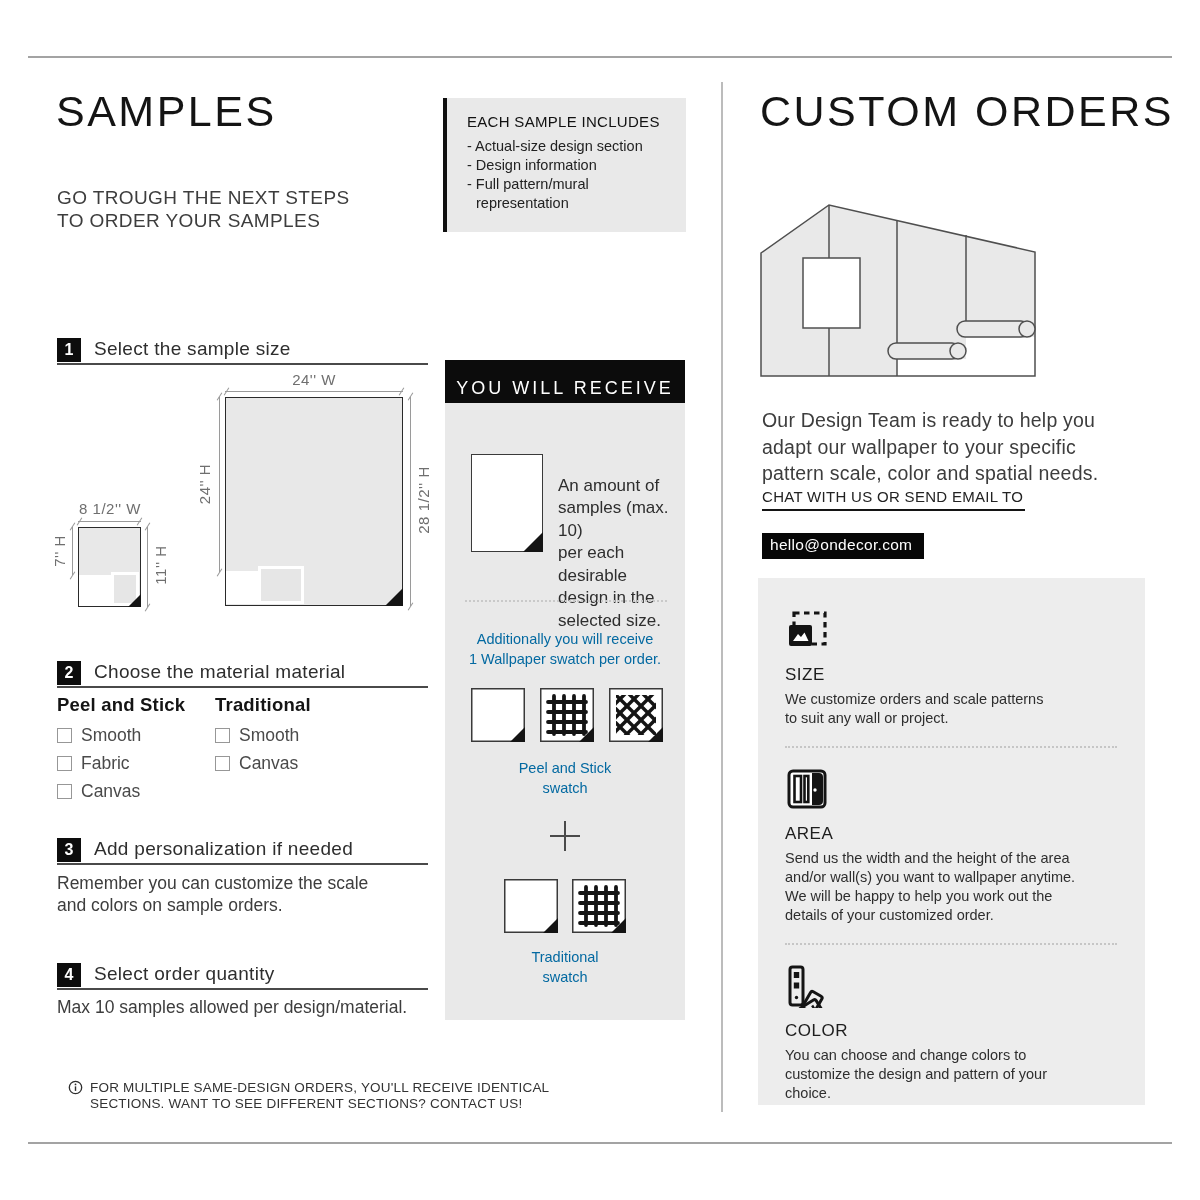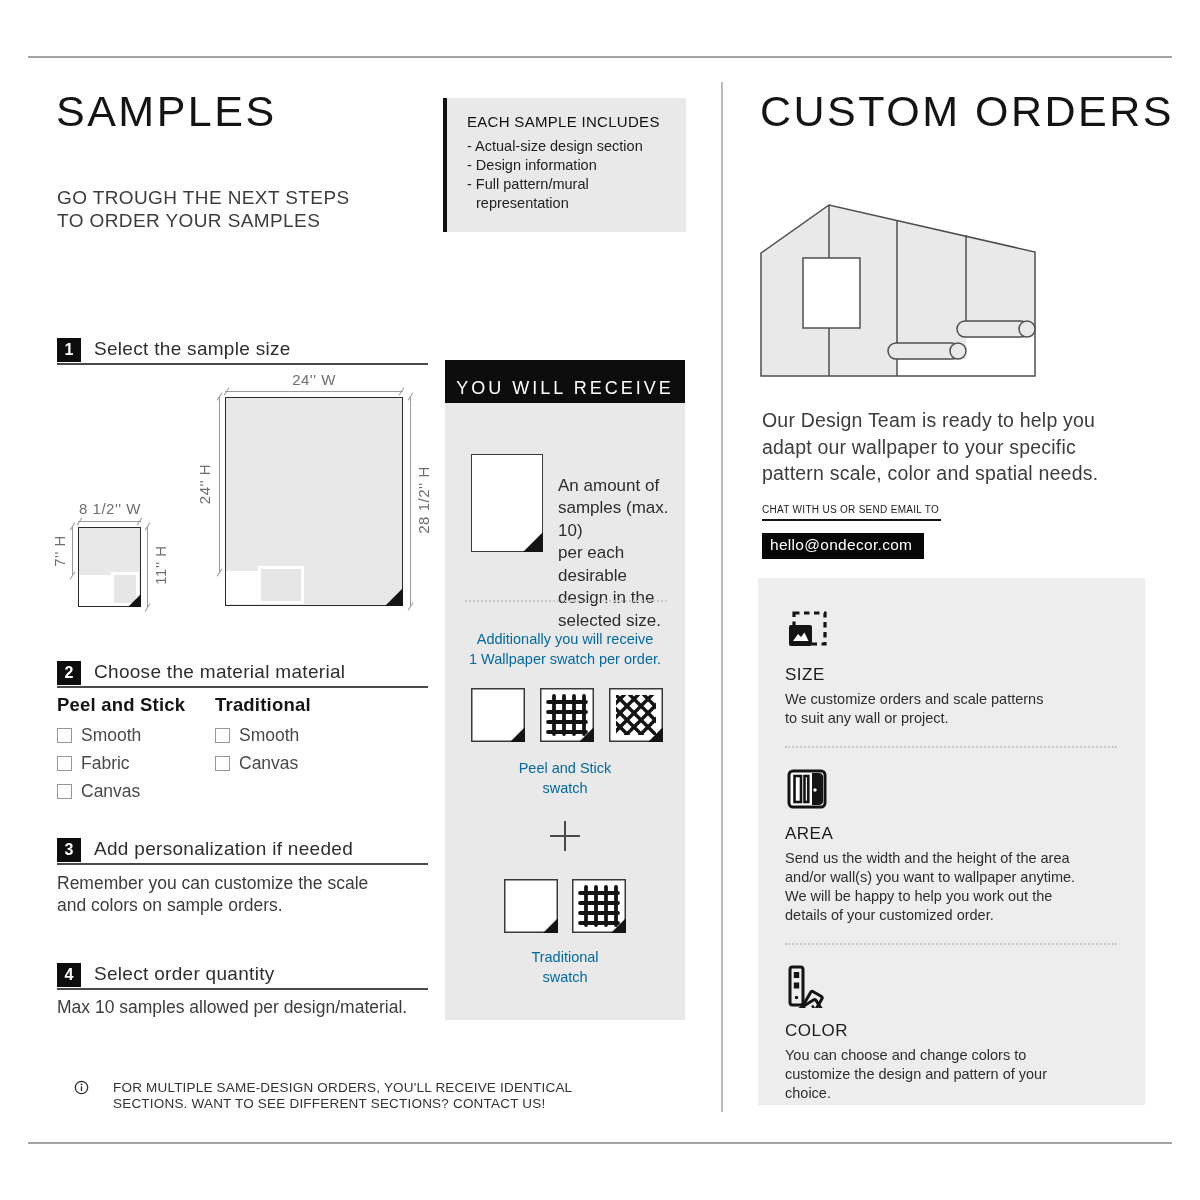--- a/index.html
+++ b/index.html
@@ -60,26 +60,26 @@
   .page-icon{position:absolute;left:26px;top:51px;width:72px;height:98px;background:#ffffff;border:1px solid #3a3a3a;box-sizing:border-box}
   .receive-text{position:absolute;left:113px;top:72px;width:122px;font-size:17px;line-height:1.32;color:#2e2e2e}
   .dotted-sep{position:absolute;border-top:2px dotted #c9c9c9}
   .center-text{position:absolute;left:0;width:240px;text-align:center;font-size:14.5px;color:#0369a1;line-height:1.35}
   .swatch{position:absolute;width:54px;height:54px}
   .plus-icon{position:absolute;left:105px;top:418px;width:30px;height:30px}
   .plus-icon::before{content:"";position:absolute;left:0;top:14px;width:30px;height:2px;background:#4a4a4a}
   .plus-icon::after{content:"";position:absolute;left:14px;top:0;width:2px;height:30px;background:#4a4a4a}
 
   
-  .footnote{position:absolute;left:74px;top:1079px;width:505px;display:flex;gap:24px}
+  .footnote{position:absolute;left:68px;top:1079px;width:505px;display:flex;gap:7px}
   .footnote-text{font-size:13.5px;letter-spacing:0.2px;color:#333;line-height:1.18;padding-top:1px}
 
   
   .intro{position:absolute;left:762px;top:407px;font-size:19.5px;color:#3d3d3d;line-height:1.37;letter-spacing:0.2px}
-  .chat-label{position:absolute;left:762px;top:504px;font-size:10px;letter-spacing:0.3px;color:#222;
+  .chat-label{position:absolute;left:762px;top:488px;font-size:15px;letter-spacing:0.3px;color:#222;
     border-bottom:2px solid #141414;padding-bottom:4px;padding-right:2px}
   .email-box{position:absolute;left:762px;top:533px;background:#070707;color:#ffffff;font-size:15.5px;
     padding:3px 12px 5px 8px;letter-spacing:0.3px}
   .features-panel{position:absolute;left:758px;top:578px;width:387px;height:527px;background:#ededed;
     padding:30px 28px 20px 27px;box-sizing:border-box;overflow:hidden}
   .feature{padding-bottom:17px;margin-bottom:19px;border-bottom:2px dotted #c6c6c6}
   .feature:last-child{border-bottom:none;margin-bottom:0}
   .feature-icon{height:44px;margin-bottom:13px}
   .feature-title{font-size:17px;letter-spacing:0.5px;color:#1d1d1d;margin-bottom:5px}
   .feature-body{font-size:14.5px;color:#2e2e2e;line-height:1.33}

